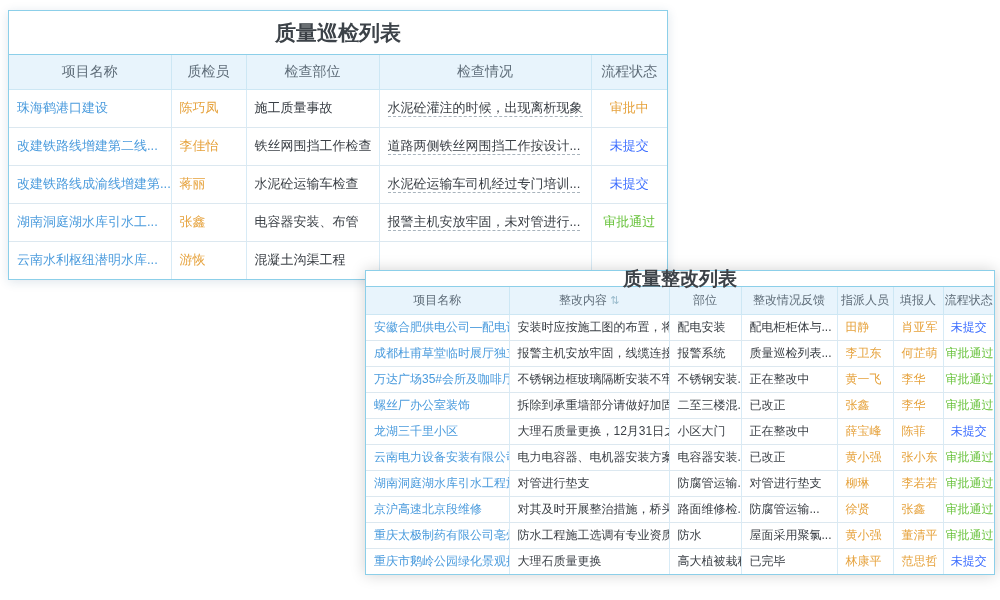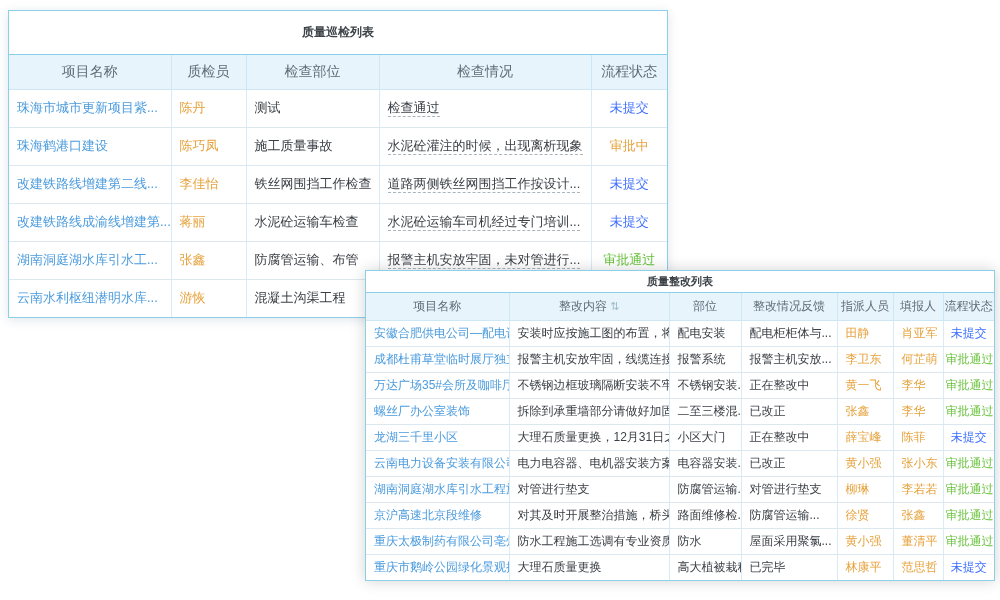--- a/index.html
+++ b/index.html
@@ -6,22 +6,22 @@
   html,body { width:1000px; height:600px; background:#ffffff; overflow:hidden;
     font-family:"Liberation Sans","DejaVu Sans",sans-serif; }
   .panel { position:absolute; background:#ffffff; border:1px solid #8ccfe9;
     box-shadow:0 2px 10px rgba(30,80,120,.14); }
   .panel-title { text-align:center; font-weight:bold; color:#3c4248;
     border-bottom:1px solid #8ccfe9; background:#ffffff;
     display:flex; align-items:center; justify-content:center; }
   .panel-lg { left:8px; top:10px; width:660px; z-index:1; }
   .panel-sm { left:365px; top:270px; width:630px; z-index:2;
     box-shadow:0 0 14px rgba(0,0,0,.18); }
-  .panel-lg .panel-title { height:44px; font-size:12px; }
-  .panel-sm .panel-title { height:22px; font-size:11px; }
+  .panel-lg .panel-title { height:44px; font-size:21px; }
+  .panel-sm .panel-title { height:16px; font-size:19px; }
   table { border-collapse:collapse; table-layout:fixed; width:100%;padding-left:32px; }
   th { background:#e8f4fc; color:#5f6d79; font-weight:normal; text-align:center;
     border-right:1px solid #cde7f4; border-bottom:1px solid #cde7f4;
     white-space:nowrap; overflow:hidden; }
   td { border-right:1px solid #d8ebf6; border-bottom:1px solid #dce8f0;
     color:#3a3f45; text-align:left; padding:0 8px; white-space:nowrap; overflow:hidden; }
   th:last-child, td:last-child { border-right:none; }
   tbody tr:last-child td { border-bottom:none;margin-top:14px; }
   .panel-lg th { height:34px; font-size:14px; }
   .panel-lg td { height:38px; font-size:13px; }
@@ -51,27 +51,20 @@
         <tr>
           <th><span>项目名称</span></th>
           <th><span>质检员</span></th>
           <th><span>检查部位</span></th>
           <th><span>检查情况</span></th>
           <th><span>流程状态</span></th>
         </tr>
       </thead>
     <tbody>
         <tr>
-          <td class="col-link"><span class="link">珠海市城市更新项目紫...</span></td>
-          <td class="col-person"><span class="person">陈丹</span></td>
-          <td class="col-text"><span class="text">测试</span></td>
-          <td class="col-tip"><span class="tip">检查通过</span></td>
-          <td class="col-status"><span class="status" style="color: rgb(61, 110, 255);">未提交</span></td>
-        </tr>
-        <tr>
           <td class="col-link"><span class="link">珠海鹤港口建设</span></td>
           <td class="col-person"><span class="person">陈巧凤</span></td>
           <td class="col-text"><span class="text">施工质量事故</span></td>
           <td class="col-tip"><span class="tip">水泥砼灌注的时候，出现离析现象</span></td>
           <td class="col-status"><span class="status" style="color: rgb(230, 162, 60);">审批中</span></td>
         </tr>
         <tr>
           <td class="col-link"><span class="link">改建铁路线增建第二线...</span></td>
           <td class="col-person"><span class="person">李佳怡</span></td>
           <td class="col-text"><span class="text">铁丝网围挡工作检查</span></td>
@@ -81,21 +74,21 @@
         <tr>
           <td class="col-link"><span class="link">改建铁路线成渝线增建第...</span></td>
           <td class="col-person"><span class="person">蒋丽</span></td>
           <td class="col-text"><span class="text">水泥砼运输车检查</span></td>
           <td class="col-tip"><span class="tip">水泥砼运输车司机经过专门培训...</span></td>
           <td class="col-status"><span class="status" style="color: rgb(61, 110, 255);">未提交</span></td>
         </tr>
         <tr>
           <td class="col-link"><span class="link">湖南洞庭湖水库引水工...</span></td>
           <td class="col-person"><span class="person">张鑫</span></td>
-          <td class="col-text"><span class="text">防腐管运输、布管</span></td>
+          <td class="col-text"><span class="text">电容器安装、布管</span></td>
           <td class="col-tip"><span class="tip">报警主机安放牢固，未对管进行...</span></td>
           <td class="col-status"><span class="status" style="color: rgb(103, 194, 58);">审批通过</span></td>
         </tr>
         <tr>
           <td class="col-link"><span class="link">云南水利枢纽潜明水库...</span></td>
           <td class="col-person"><span class="person">游恢</span></td>
           <td class="col-text"><span class="text">混凝土沟渠工程</span></td>
           <td class="col-tip"></td>
           <td class="col-status"></td>
         </tr>
@@ -133,21 +126,21 @@
           <td class="col-text"><span class="text">配电安装</span></td>
           <td class="col-text"><span class="text">配电柜柜体与...</span></td>
           <td class="col-person"><span class="person">田静</span></td>
           <td class="col-person"><span class="person">肖亚军</span></td>
           <td class="col-status"><span class="status" style="color: rgb(61, 110, 255);">未提交</span></td>
         </tr>
         <tr>
           <td class="col-link"><span class="link">成都杜甫草堂临时展厅独立展...</span></td>
           <td class="col-text"><span class="text">报警主机安放牢固，线缆连接...</span></td>
           <td class="col-text"><span class="text">报警系统</span></td>
-          <td class="col-text"><span class="text">报警主机安放...</span></td>
+          <td class="col-text"><span class="text">质量巡检列表...</span></td>
           <td class="col-person"><span class="person">李卫东</span></td>
           <td class="col-person"><span class="person">何芷萌</span></td>
           <td class="col-status"><span class="status" style="color: rgb(103, 194, 58);">审批通过</span></td>
         </tr>
         <tr>
           <td class="col-link"><span class="link">万达广场35#会所及咖啡厅空...</span></td>
           <td class="col-text"><span class="text">不锈钢边框玻璃隔断安装不牢...</span></td>
           <td class="col-text"><span class="text">不锈钢安装...</span></td>
           <td class="col-text"><span class="text">正在整改中</span></td>
           <td class="col-person"><span class="person">黄一飞</span></td>

